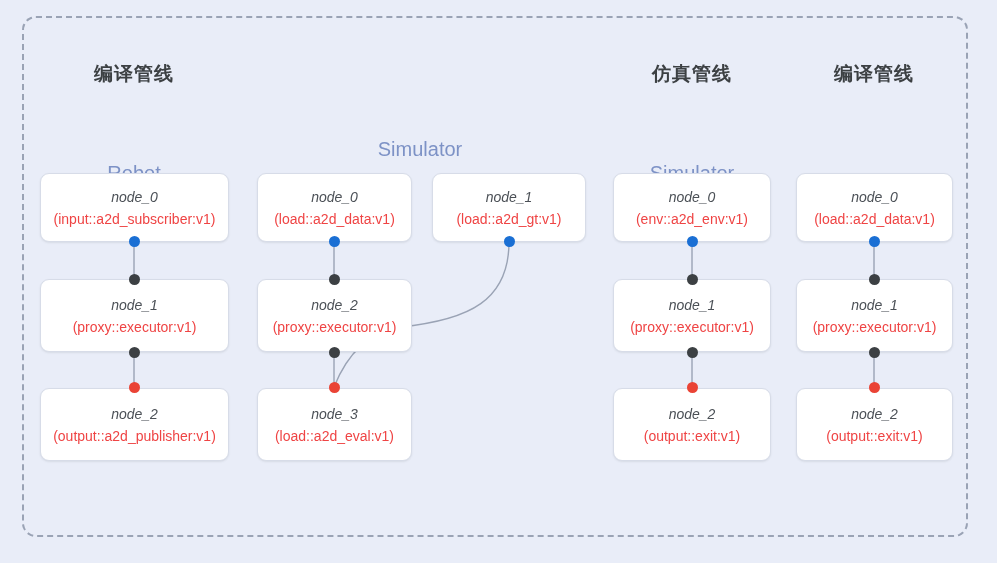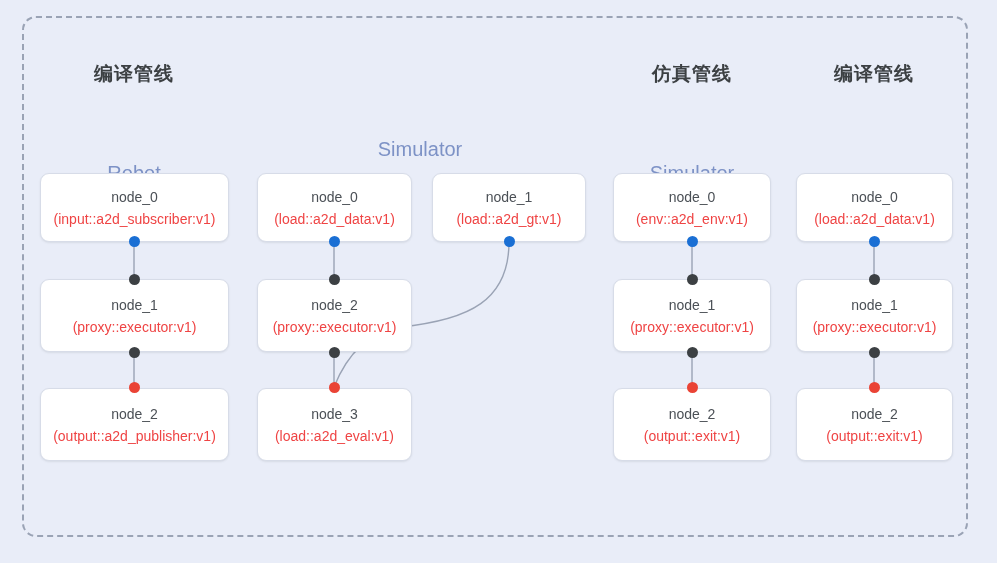--- a/index.html
+++ b/index.html
@@ -65,20 +65,21 @@
     flex-direction: column;
     align-items: center;
     justify-content: center;
     box-shadow: 0 1px 2px rgba(60,64,67,0.10);
   }
   .node-name {
     font-size: 14px;
     color: #4b5056;
     line-height: 22px;
     white-space: nowrap;
+    font-style: italic;
   }
   .node-type {
     font-size: 14px;
     color: #ef4444;
     line-height: 22px;
     white-space: nowrap;
   }
   
   .port {
     position: absolute;

